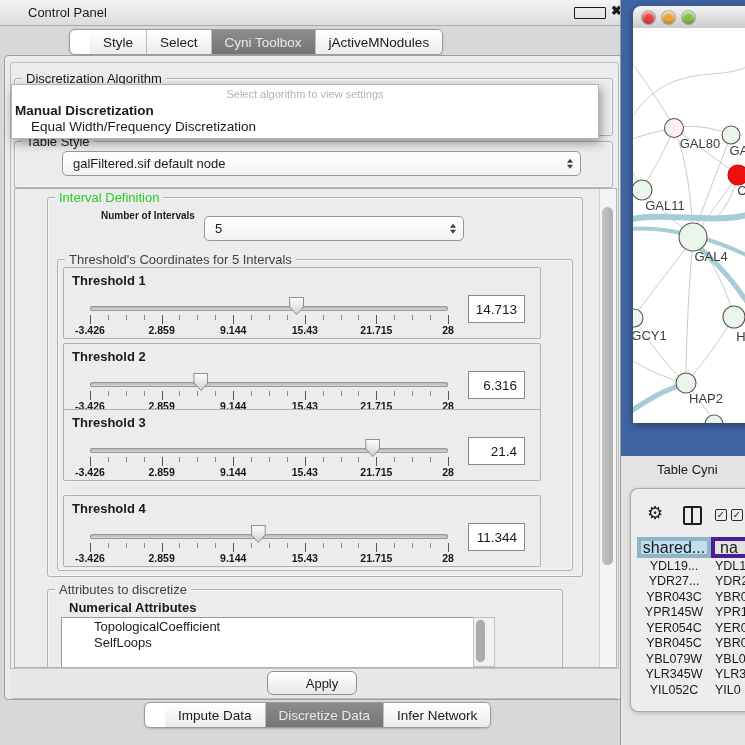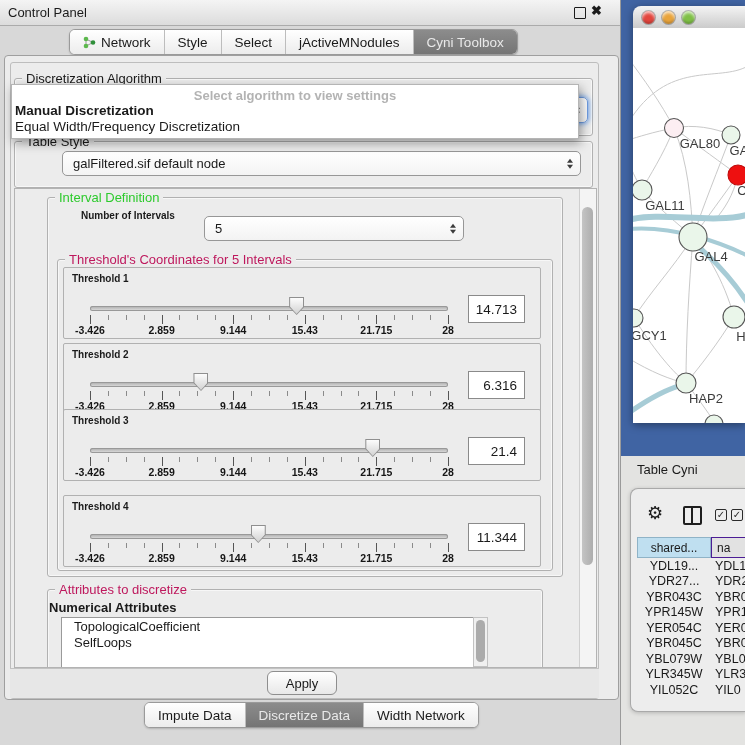--- a/index.html
+++ b/index.html
@@ -1,18 +1,18 @@
 <!DOCTYPE html>
 <html><head>
 <meta charset="utf-8">
 <style>
   html,body{margin:0;padding:0;}
   #root{position:relative;width:745px;height:745px;overflow:hidden;background:#d8d8d8;
         font-family:"Liberation Sans",sans-serif;color:#1a1a1a;}
-  .abs{position:absolute;}
+  .abs{position:absolute;padding-left:20px;}
 
   
   #titlebar{left:0;top:0;width:620px;height:25px;background:linear-gradient(#f4f4f4,#dcdcdc);
             border-bottom:1px solid #ababab;}
   #panel-title{left:8px;top:5px;font-size:13px;}
   #float-icon{left:574px;top:7px;width:10px;height:10px;border:1.5px solid #1a1a1a;border-radius:1px;}
   #close-icon{left:591px;top:3px;font-size:13px;font-weight:bold;}
 
   .tabstrip{display:inline-flex;border:1px solid #9a9a9a;border-radius:6px;overflow:hidden;
             background:#fff;box-shadow:0 1px 2px rgba(0,0,0,.18);height:24px;}
@@ -25,62 +25,62 @@
   #bottom-tabs{left:144px;top:702px;}
 
   #content-panel{left:4px;top:55px;width:613px;height:643px;background:#ececec;
                  border:1px solid #9f9f9f;border-radius:4px;}
   #inner-panel{left:10px;top:62px;width:587px;height:635px;border:1px solid #bdbdbd;border-radius:3px;}
 
   
   .group{border:1px solid #b1b1b1;border-radius:3px;box-shadow:inset 0 0 0 1px rgba(255,255,255,.6);}
   .gtitle{position:absolute;background:#ececec;padding:0 4px;font-size:13px;z-index:3;white-space:nowrap;}
   .green{color:#2dca2d;}
-  .blue{color:#be185d;}
+  .blue{color:#404040;}
 
   
   .combo{background:linear-gradient(#ffffff,#f3f3f3);border:1px solid #979797;border-radius:5px;
          display:flex;align-items:center;font-size:13px;padding-left:10px;box-sizing:border-box;}
   .stepper{position:absolute;right:7px;top:50%;transform:translateY(-50%);display:flex;flex-direction:column;align-items:center;}
   .arr-up{width:0;height:0;border-left:3.5px solid transparent;border-right:3.5px solid transparent;
           border-bottom:4.5px solid #3c3c3c;margin-bottom:2.5px;}
   .arr-dn{width:0;height:0;border-left:3.5px solid transparent;border-right:3.5px solid transparent;
           border-top:4.5px solid #3c3c3c;}
   #algo-combo{left:60px;top:97px;width:528px;height:26px;border:1px solid #6f9ce0;
               box-shadow:0 0 5px 1px rgba(90,150,235,.85);z-index:10;}
   #tabledata-combo{left:62px;top:151px;width:519px;height:25px;}
   #intervals-combo{left:203px;top:215px;width:260px;height:25px;}
 
   #algo-group{left:14px;top:78px;width:577px;height:56px;}
   #tabledata-group{left:14px;top:141px;width:577px;height:45px;}
 
   
   #algo-popup{left:11px;top:84px;width:566px;height:53px;background:#fff;border:1px solid #b5b5b5;
               box-shadow:2px 4px 10px rgba(0,0,0,.38);z-index:50;}
-  #popup-hint{position:absolute;top:3px;left:0;right:0;text-align:center;color:#b3b3b3;font-size:13px;font-weight:bold;}
+  #popup-hint{position:absolute;top:3px;left:0;right:0;text-align:center;color:#b3b3b3;font-size:11px;}
   .popup-item{position:absolute;left:3px;font-size:13.5px;white-space:nowrap;}
 
   
   #scrollpane{left:14px;top:188px;width:581px;height:478px;border:1px solid #b3b3b3;overflow:hidden;background:#ececec;}
   #vscroll{position:absolute;right:0;top:0;width:16px;height:100%;background:#f4f4f4;border-left:1px solid #cfcfcf;}
   #vscroll-thumb{position:absolute;left:2px;top:18px;width:11px;height:358px;border-radius:6px;
                  background:linear-gradient(to right,#c4c4c4,#adadad);}
   #interval-group{left:32px;top:8px;width:514px;height:378px;}
   #thresh-group{left:42px;top:70px;width:494px;height:310px;}
   #num-label{left:66px;top:21px;font-size:10px;font-weight:bold;}
   #attr-group{left:32px;top:400px;width:494px;height:120px;}
   #num-attr-label{left:34px;top:411px;font-size:13px;font-weight:bold;}
   #attr-list{left:46px;top:428px;width:412px;height:50px;background:#fff;border:1px solid #9a9a9a;overflow:hidden;}
   .list-item{font-size:13px;padding:1px 0 1px 12px;height:14px;white-space:nowrap;}
   #list-scroll{left:458px;top:428px;width:15px;height:50px;background:#f0f0f0;border:1px solid #c2c2c2;box-sizing:border-box;}
   #list-thumb{position:absolute;left:2px;top:2px;width:9px;height:42px;border-radius:5px;background:#ababab;}
 
   
   .threshold{position:absolute;left:48px;width:476px;height:70px;border:1px solid #b1b1b1;border-radius:2px;background:#ececec;}
-  .th-label{position:absolute;left:8px;top:5px;font-size:10px;font-weight:bold;}
+  .th-label{position:absolute;left:8px;top:5px;font-size:13px;font-weight:bold;}
   .slider-zone{position:absolute;left:26px;top:0;width:358px;height:70px;}
   .track{position:absolute;left:0;top:38px;width:358px;height:5px;border-radius:3px;
          background:linear-gradient(#a9a9a9,#e2e2e2);box-shadow:inset 0 0 0 1px #999;}
   .thumb{position:absolute;top:29px;width:15px;height:18px;
          clip-path:polygon(0 0,100% 0,100% 55%,50% 100%,0 55%);background:#8f8f8f;z-index:2;}
   .thumb-in{position:absolute;left:1px;top:1px;right:1px;bottom:1px;
          clip-path:polygon(0 0,100% 0,100% 55%,50% 100%,0 55%);background:linear-gradient(#fcfcfc,#d2d2d2);}
   .ticks-minor{position:absolute;left:0;top:47px;width:359px;height:5px;
          background:repeating-linear-gradient(to right,#8a8a8a 0 1px,transparent 1px 17.9px);}
   .ticks-major{position:absolute;left:0;top:47px;width:359px;height:9px;
@@ -114,65 +114,52 @@
   #tablewin{left:630px;top:488px;width:115px;height:222px;background:#ededed;border:1px solid #a9a9a9;
             border-radius:8px 0 0 8px;border-right:none;box-shadow:0 1px 4px rgba(0,0,0,.2);}
   #gear-icon{position:absolute;left:16px;top:15px;font-size:18px;color:#1e1e1e;line-height:18px;}
   #col-icon{position:absolute;left:52px;top:17px;width:15px;height:15px;border:2px solid #1e1e1e;border-radius:2px;}
   #col-icon::after{content:"";position:absolute;left:6px;top:0;bottom:0;width:2px;background:#1e1e1e;}
   .chk{position:absolute;top:20px;width:10px;height:10px;border:1.5px solid #2b2b2b;border-radius:2px;
        font-size:10px;line-height:9px;text-align:center;color:#2b2b2b;}
   #chk1{left:84px;} #chk2{left:100px;}
   #ttable{position:absolute;left:6px;top:48px;width:160px;height:158px;overflow:hidden;}
   .thead{display:flex;height:21px;}
-  .hcell{box-sizing:border-box;font-size:12px;display:flex;align-items:center;justify-content:center;
-         border:1px solid #4c1d95;background:#e2e2e2;}
+  .hcell{box-sizing:border-box;font-size:16px;display:flex;align-items:center;justify-content:center;
+         border:4px solid #4c1d95;background:#e2e2e2;}
   .hcell.sel{background:#bfdff0;border-color:#8fb3c7;}
   .hc0{width:74px;} .hc1{width:74px;justify-content:flex-start;padding-left:5px;}
   .trow{display:flex;height:15.5px;}
   .tcell{box-sizing:border-box;font-size:12.5px;display:flex;align-items:center;justify-content:center;
          white-space:nowrap;overflow:hidden;}
   .tcell.c0{width:74px;} .tcell.c1{width:74px;justify-content:flex-start;padding-left:4px;}
 </style>
 </head>
 <body>
 
 <div id="root">
 
   <div id="titlebar" class="abs">
     <div id="panel-title" class="abs">Control Panel</div>
     <div id="float-icon" class="abs"></div>
     <div id="close-icon" class="abs">✖</div>
   </div>
 
   <div id="top-tabs" class="abs tabstrip">
     <div class="tab">
-      <span class="ticon">
-        <svg width="13" height="13" viewBox="0 0 13 13">
-          <line x1="3" y1="3" x2="10" y2="6.5" stroke="#9a9a9a" stroke-width="1"></line>
-          <line x1="3" y1="10" x2="10" y2="6.5" stroke="#9a9a9a" stroke-width="1"></line>
-          <line x1="3" y1="3" x2="3" y2="10" stroke="#9a9a9a" stroke-width="1"></line>
-          <circle cx="3" cy="3" r="2.3" fill="#5cb84d"></circle>
-          <circle cx="3" cy="10" r="2.3" fill="#5cb84d"></circle>
-          <circle cx="10" cy="6.5" r="2.3" fill="#2f8f3a"></circle>
-        </svg>
-      </span>
-      <span>Network</span>
-    </div>
-    <div class="tab">
         <span>Style</span>
       </div>
     <div class="tab">
         <span>Select</span>
       </div>
+    <div class="tab selected">
+        <span>Cyni Toolbox</span>
+      </div>
     <div class="tab">
         <span>jActiveMNodules</span>
-      </div>
-    <div class="tab selected">
-        <span>Cyni Toolbox</span>
       </div>
   </div>
 
   <div id="content-panel" class="abs"></div>
   <div id="inner-panel" class="abs"></div>
 
   <div id="algo-group" class="abs group"></div>
   <div class="abs gtitle" style="left:22px;top:71px;">Discretization Algorithm</div>
   <div id="algo-combo" class="abs combo">
     <span class="stepper">
@@ -187,21 +174,21 @@
     <span>galFiltered.sif default node</span>
     <span class="stepper">
         <span class="arr-up"></span>
         <span class="arr-dn"></span>
       </span>
   </div>
 
   <div id="algo-popup" class="abs">
     <div id="popup-hint">Select algorithm to view settings</div>
     <div class="popup-item" style="top:18px;font-weight:bold;">Manual Discretization</div>
-    <div class="popup-item" style="top:34px;">Equal Width/Frequency Discretization</div>
+    <div class="popup-item" style="top:34px;margin-left:16px;">Equal Width/Frequency Discretization</div>
   </div>
 
   <div id="scrollpane" class="abs">
 
     <div id="interval-group" class="abs group"></div>
     <div class="abs gtitle green" style="left:40px;top:1px;">Interval Definition</div>
 
     <div id="num-label" class="abs">Number of Intervals</div>
     <div id="intervals-combo" class="abs combo" style="left:189px;top:27px;">
       <span>5</span>
@@ -315,21 +302,21 @@
   <div id="apply-btn" class="abs">Apply</div>
 
   <div id="bottom-tabs" class="abs tabstrip">
     <div class="tab">
         <span>Impute Data</span>
       </div>
     <div class="tab selected">
         <span>Discretize Data</span>
       </div>
     <div class="tab">
-        <span>Width Network</span>
+        <span>Infer Network</span>
       </div>
   </div>
 
   <div id="right-bg" class="abs"></div>
   <div id="blue-area" class="abs"></div>
 
   <div id="macwin" class="abs">
     <div id="mac-titlebar">
       <div class="light" id="light-red"></div>
       <div class="light" id="light-yellow"></div>

